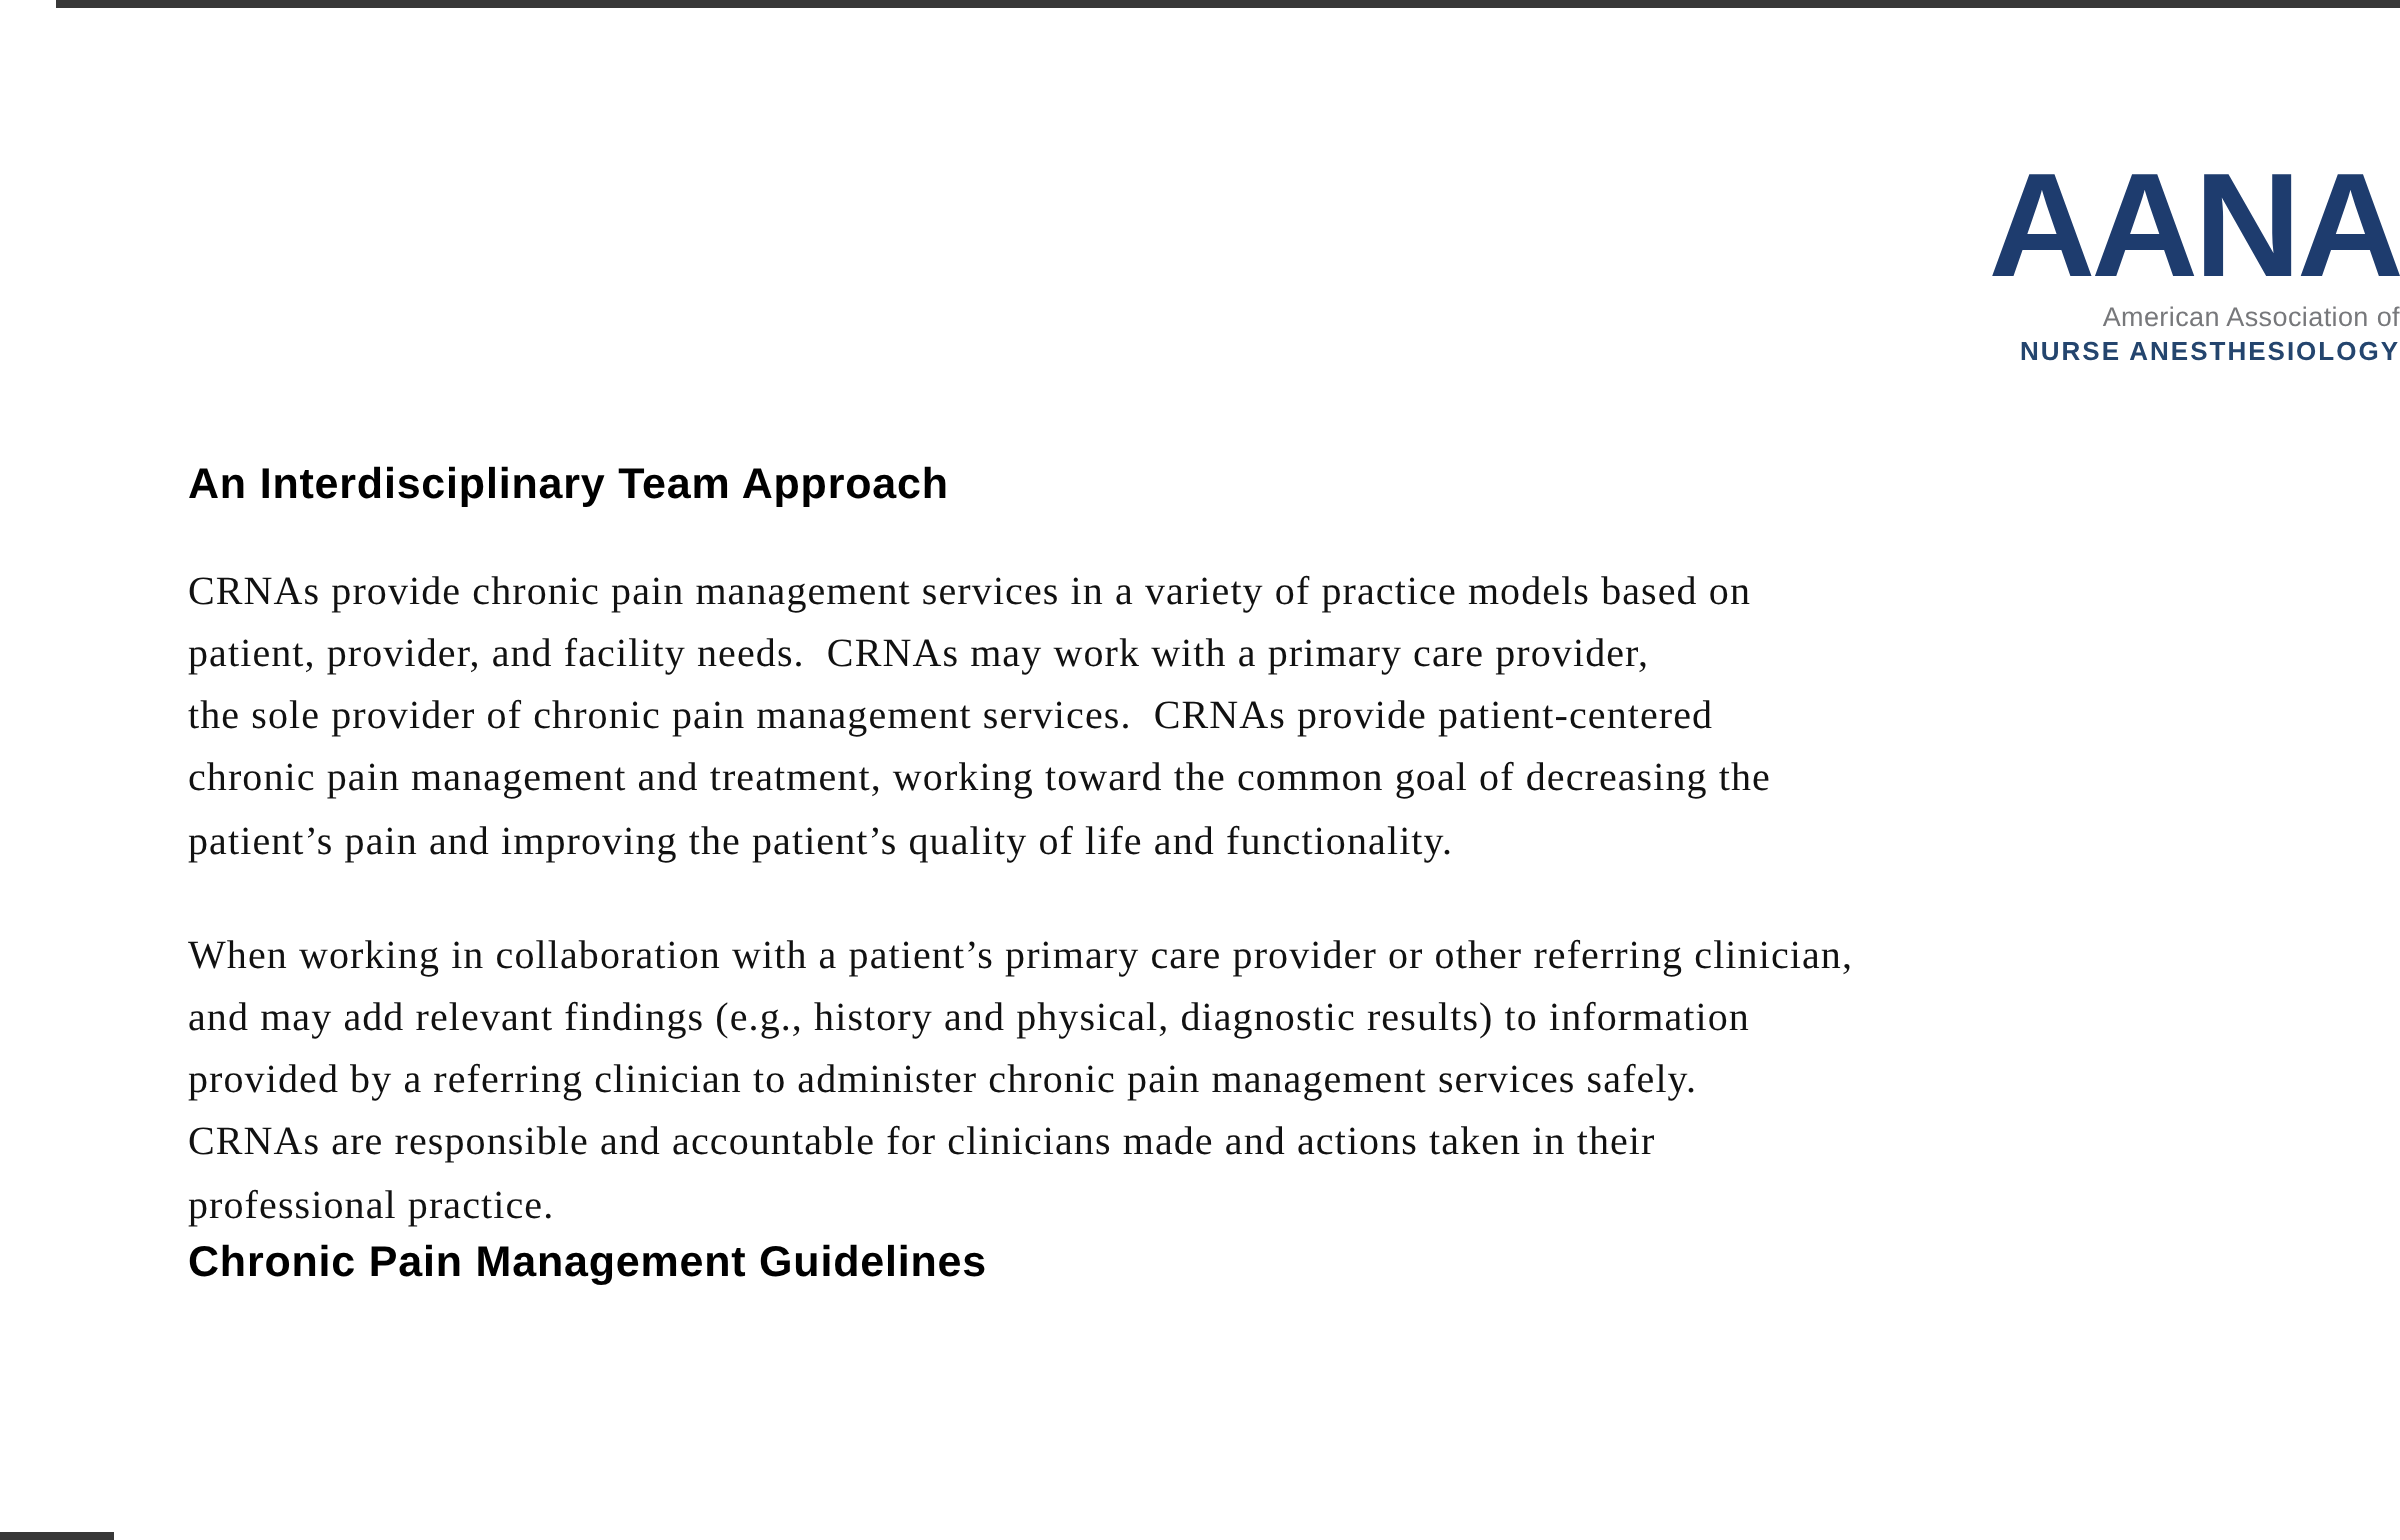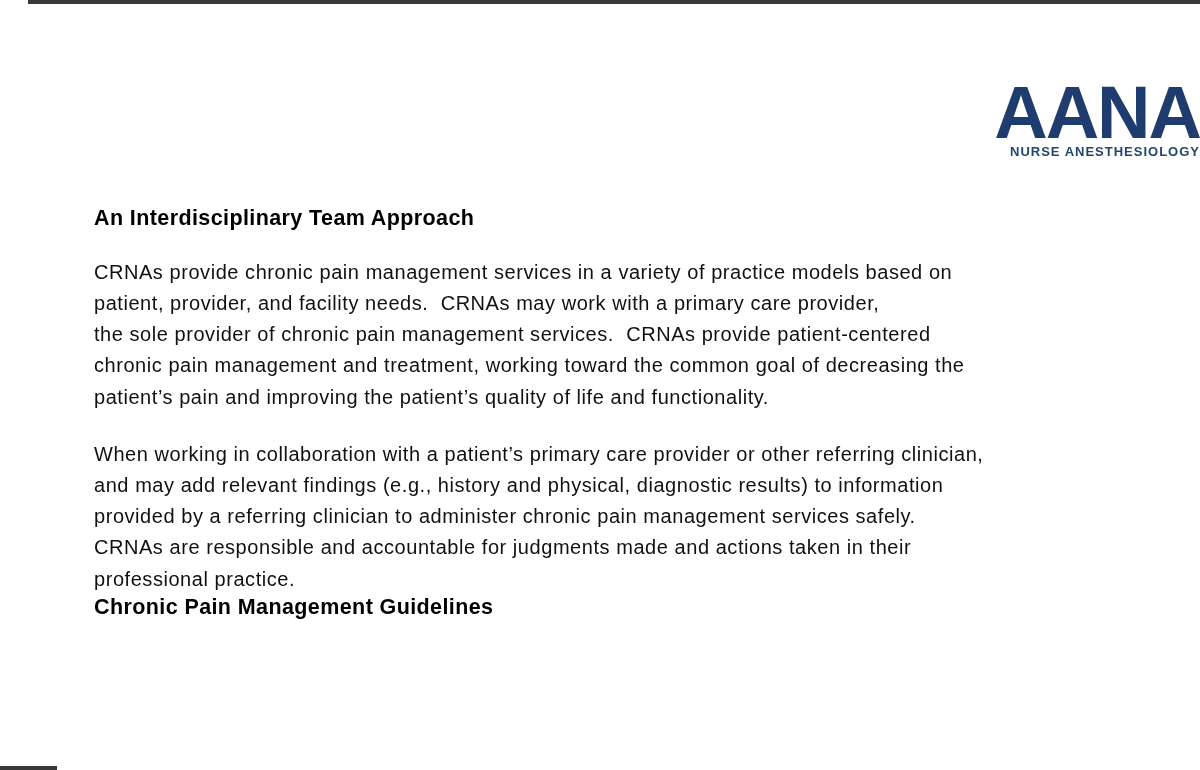--- a/index.html
+++ b/index.html
@@ -67,57 +67,59 @@
   h2.doc-h{
     margin-top:0;
     font-size:21.5px;
     font-weight:bold;
     letter-spacing:0.4px;
     color:#000;
     white-space:pre;
   }
   .para{
     margin-top:26px;
+    font-family:Liberation Serif, serif;
   }
   .para .line{
     font-size:20px;
     letter-spacing:0.55px;
     line-height:31.2px;
     white-space:pre;
     color:var(--text);
   }
 </style>
 </head>
 <body>
 
 <div class="page">
   <div class="edge-top"></div>
   <div class="edge-bottom"></div>
 
   <div class="logo">
     <div class="wordmark">AANA</div>
+    <div class="tag1">American Association of</div>
     <div class="tag2">NURSE ANESTHESIOLOGY</div>
   </div>
 
   <div class="content">
     <h1 class="doc-h">An Interdisciplinary Team Approach</h1>
 
     <div class="para">
 
     <div class="line">CRNAs provide chronic pain management services in a variety of practice models based on</div>
         <div class="line">patient, provider, and facility needs.  CRNAs may work with a primary care provider,</div>
         <div class="line">the sole provider of chronic pain management services.  CRNAs provide patient-centered</div>
         <div class="line">chronic pain management and treatment, working toward the common goal of decreasing the</div>
         <div class="line">patient’s pain and improving the patient’s quality of life and functionality.</div>
       </div>
 
     <div class="para">
 
     <div class="line">When working in collaboration with a patient’s primary care provider or other referring clinician,</div>
         <div class="line">and may add relevant findings (e.g., history and physical, diagnostic results) to information</div>
         <div class="line">provided by a referring clinician to administer chronic pain management services safely.</div>
-        <div class="line">CRNAs are responsible and accountable for judgments made and actions taken in their</div>
+        <div class="line">CRNAs are responsible and accountable for clinicians made and actions taken in their</div>
         <div class="line">professional practice.</div>
       </div>
 
     <h2 class="doc-h">Chronic Pain Management Guidelines</h2>
   </div>
 </div>
 
 </body></html>

